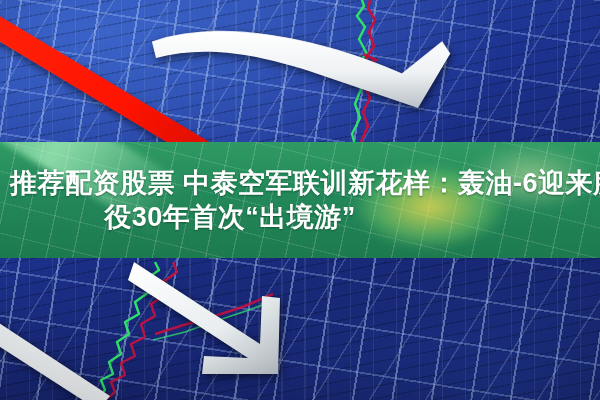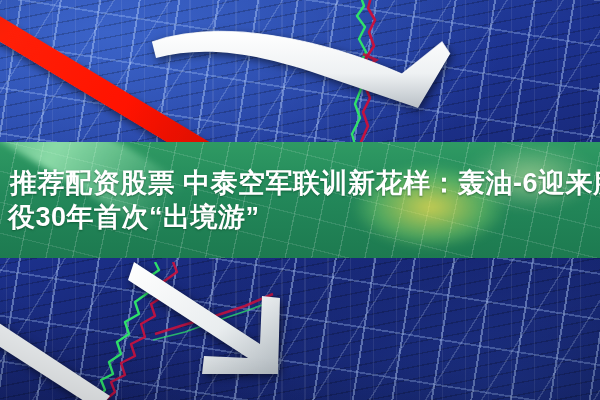--- a/index.html
+++ b/index.html
@@ -100,21 +100,21 @@
   .hl-line{
     color:#ffffff;
     font-size:27px;
     font-weight:bold;
     line-height:34px;
     letter-spacing:.5px;
     white-space:nowrap;
     text-shadow:0 1px 2px rgba(0,60,30,.55);
   }
   .hl-line.l1{text-align:left;padding-left:2px;}
-  .hl-line.l2{text-align:left;padding-right:140px;}
+  .hl-line.l2{text-align:center;padding-right:140px;}
 </style>
 </head>
 <body>
 
 <div id="stage">
 
   <div class="layer" id="bg-base"></div>
   <div class="layer" id="bg-cells"></div>
   <div class="layer" id="bg-grid"></div>
   <div class="layer" id="bg-grid2"></div>

